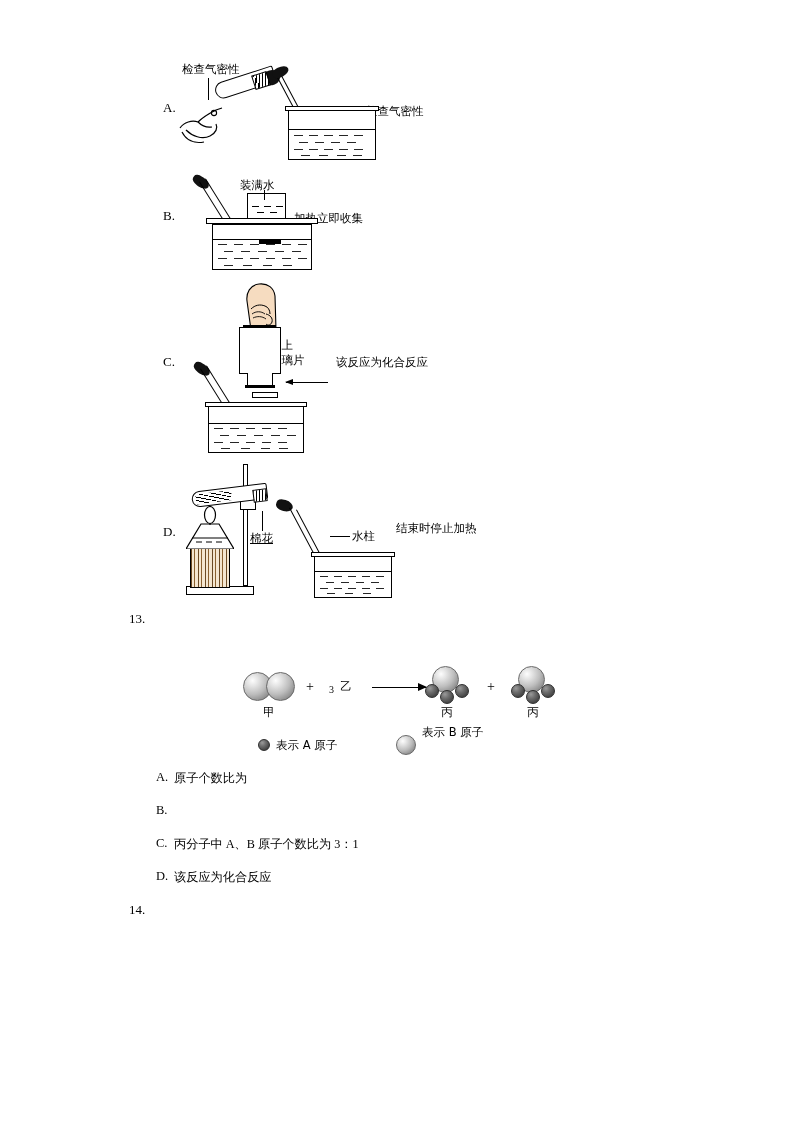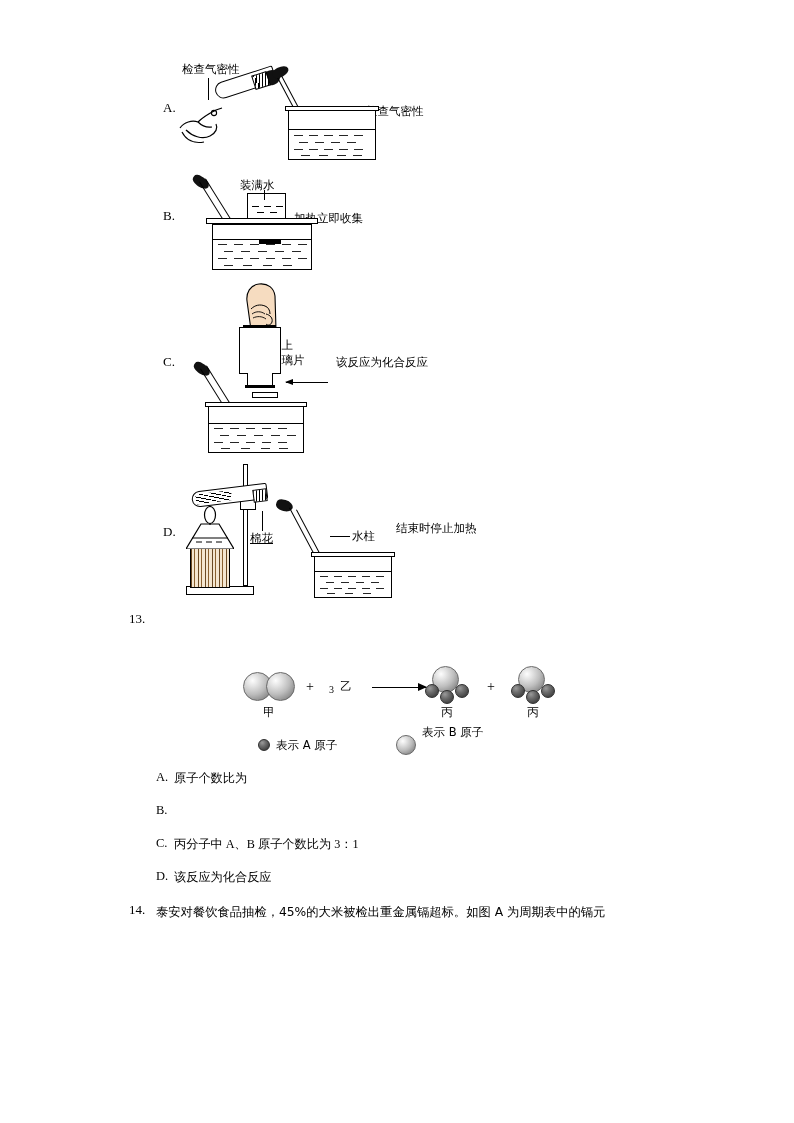--- a/index.html
+++ b/index.html
@@ -456,15 +456,14 @@
 
   <div class="ansletter" style="left:156px; top:803px;">B.</div>
 
   <div class="ansletter" style="left:156px; top:836px;">C.</div>
   <div class="ansrow" style="left:174px; top:836px;font-family:Liberation Serif, serif;">丙分子中 A、B 原子个数比为 3：1</div>
 
   <div class="ansletter" style="left:156px; top:869px;">D.</div>
   <div class="ansrow" style="left:174px; top:869px;">该反应为化合反应</div>
 
   <div class="qnum" style="left:129px; top:902px;">14.</div>
-  <div class="qrow" style="left:156px; top:901px;">泰安对餐饮食品抽检，45%的大米被检出重金属镉超标。如图 A 为周期表中的镉元</div>
 
 </div>
 
 </body></html>

